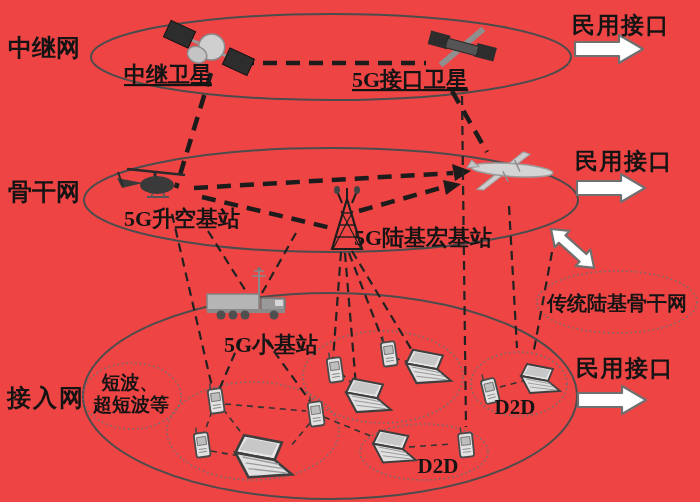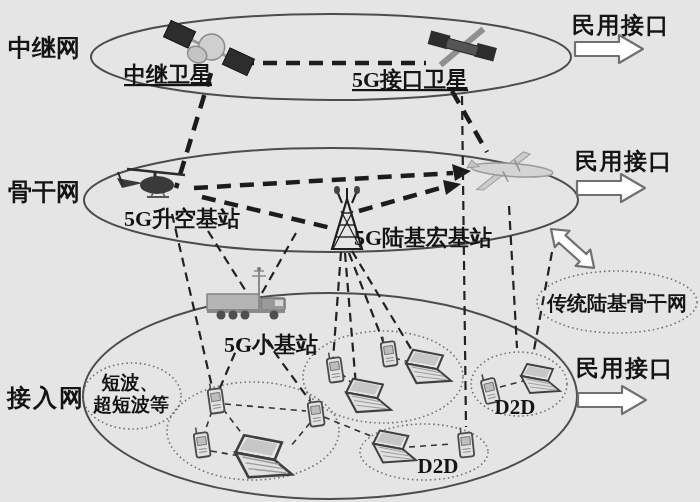--- a/index.html
+++ b/index.html
@@ -1,16 +1,16 @@
 <!DOCTYPE html>
 <html><head>
 <meta charset="utf-8">
 <style>
   html,body{margin:0;padding:0;background:#ffffff;}
-  .stage{width:700px;height:502px;position:relative;background:#e5e5e5;overflow:hidden;}
+  .stage{width:700px;height:502px;position:relative;background:#ef4444;overflow:hidden;}
   svg{display:block;}
   text{font-family:"Liberation Serif","DejaVu Serif",serif;fill:#141414;font-weight:bold;}
   .layerLabel{font-size:24px;}
   .nodeLabel{font-size:22px;}
   .smallLabel{font-size:19px;}
   .civilLabel{font-size:23px;letter-spacing:1.5px;}
   .d2dLabel{font-size:21px;}
   .tradLabel{font-size:20px;}
   .solidEllipse{fill:none;stroke:#4c4c4c;stroke-width:2;}
   .dotEllipse{fill:none;stroke:#6f6f6f;stroke-width:1.6;stroke-dasharray:1.5 3;}

